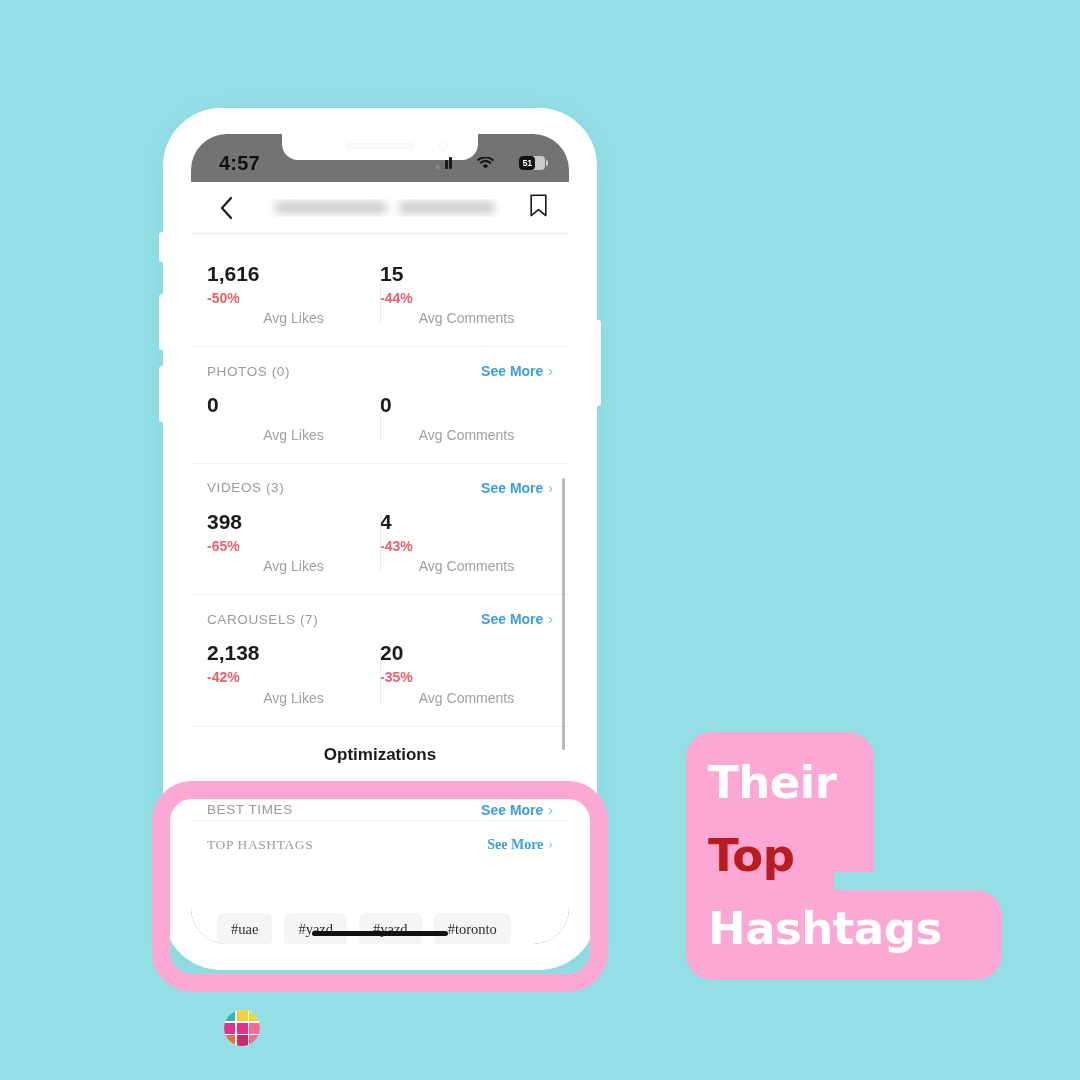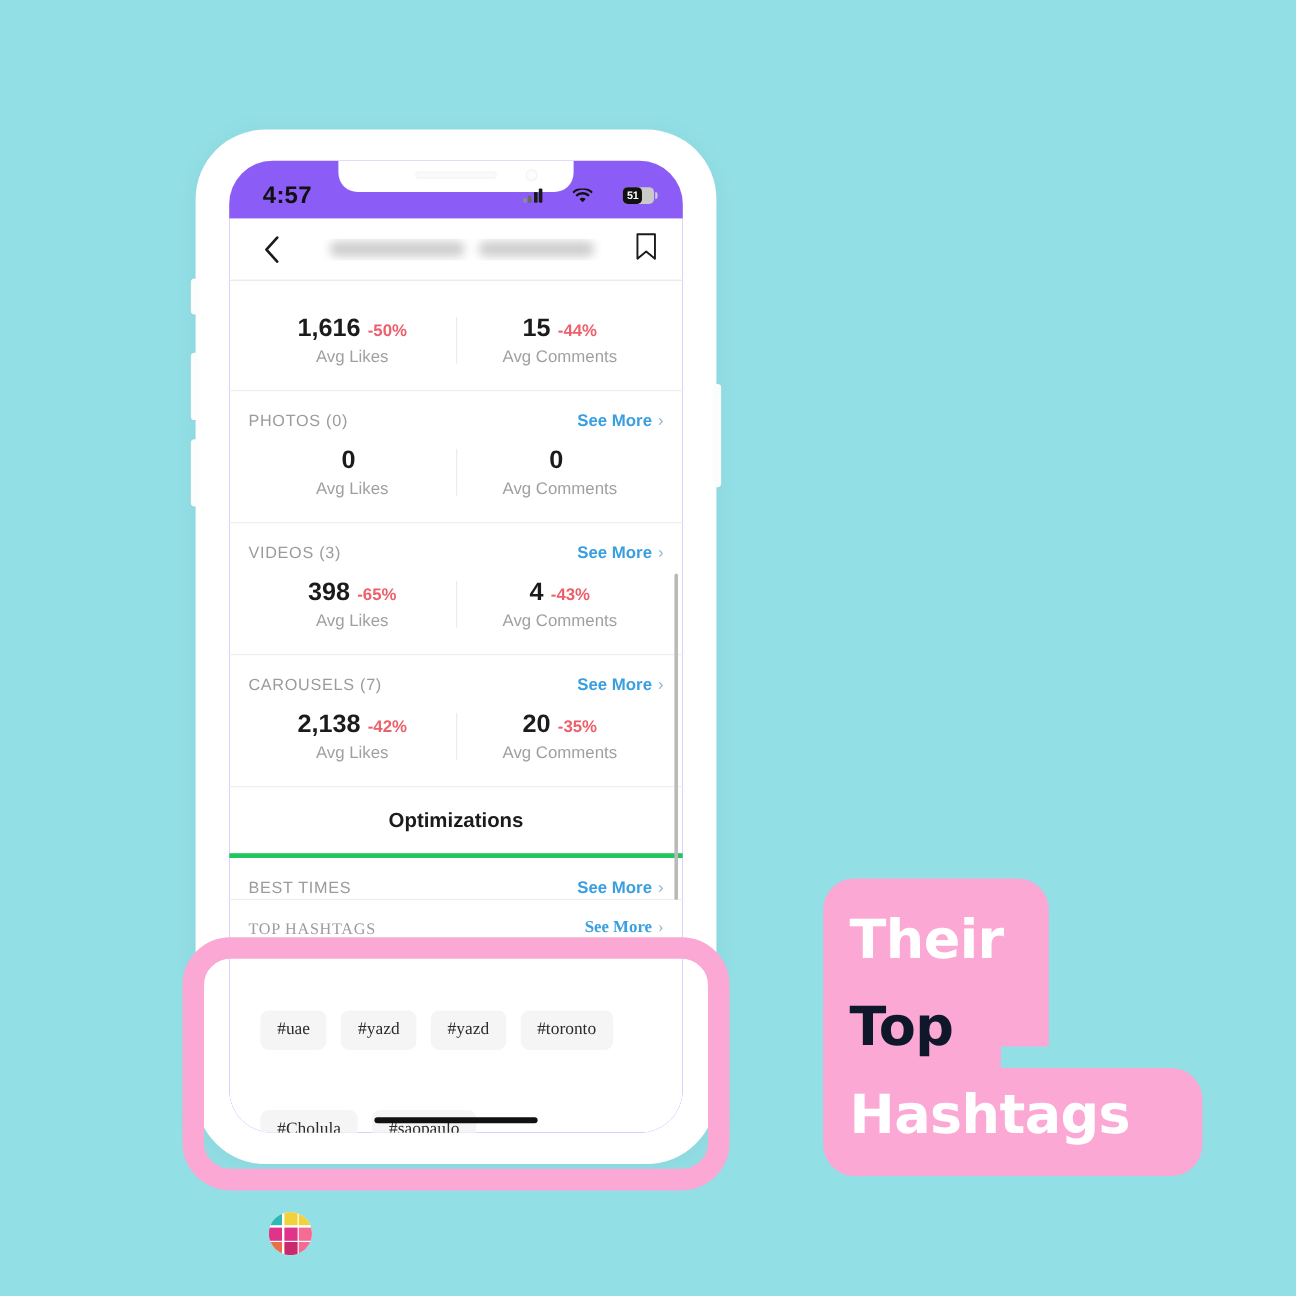--- a/index.html
+++ b/index.html
@@ -43,21 +43,21 @@
   .btn-vol-up { left: -4px; top: 186px;  width: 6px; height: 56px; border-radius: 3px 0 0 3px; }
   .btn-vol-dn { left: -4px; top: 258px;  width: 6px; height: 56px; border-radius: 3px 0 0 3px; }
   .btn-power  { right: -4px; top: 212px; width: 6px; height: 86px; border-radius: 0 3px 3px 0; }
 
   .phone-screen {
     position: absolute;
     left: 28px;
     top: 26px;
     right: 28px;
     bottom: 26px;
-    background: #8b5cf6;
+    background: #737373;
     border-radius: 36px;
     overflow: hidden;
   }
 
   
   .notch {
     position: absolute;
     left: 50%;
     transform: translateX(-50%);
     top: 0;
@@ -232,20 +232,21 @@
     left: 0; top: 2px; bottom: 2px;
     width: 1px;
     background: #ececec;
   }
   .stat-value-line {
     display: flex;
     align-items: baseline;
     justify-content: center;
     gap: 6px;
     line-height: 1.1;
+    flex-direction: column;
   }
   .stat-value {
     font-size: 21px;
     font-weight: bold;
     color: #1b1b1b;
   }
   .stat-delta {
     font-size: 14px;
     font-weight: bold;
     color: #ec5f6b;
@@ -361,21 +362,21 @@
   }
   .cap-line {
     font-family: "DejaVu Sans", sans-serif;
     font-weight: bold;
     font-size: 45px;
     line-height: 73px;
     letter-spacing: -0.5px;
     color: #ffffff;
     white-space: nowrap;
   }
-  .cap-line.accent { color: #0f172a; }
+  .cap-line.accent { color: #b91c1c; }
 
   
   .footer {
     position: absolute;
     left: 224px;
     top: 1010px;
     display: flex;
     align-items: center;
     gap: 12px;
     z-index: 10;

